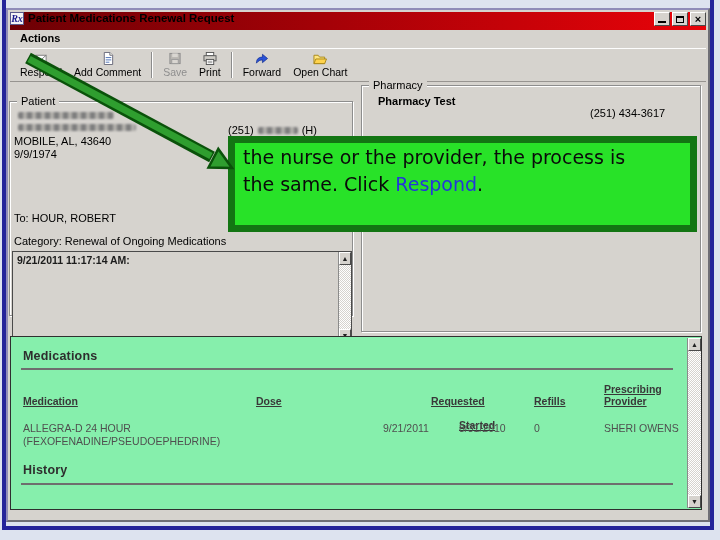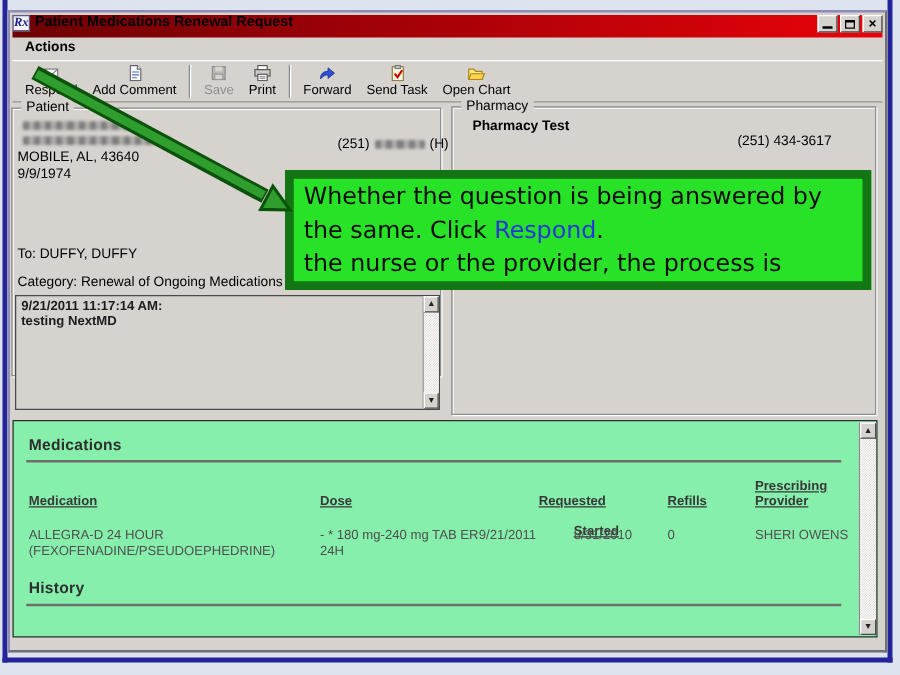--- a/index.html
+++ b/index.html
@@ -185,71 +185,61 @@
         </div>
         <div class="tsep"></div>
         <div class="tbtn">
           <svg viewBox="0 0 16 14">
               <path d="M2 12 C2 7 5 5.5 8.5 5.5 L8.5 2.5 L14 7 L8.5 11.5 L8.5 8.5 C6 8.5 4 9.5 2 12 Z" fill="#2a52d8" stroke="#1a3390" stroke-width="0.8"></path>
             </svg>
           <span>Forward</span>
         </div>
         <div class="tbtn">
           <svg viewBox="0 0 16 14">
-              <rect x="3.5" y="1.5" width="9.5" height="12" fill="#fdf6dc" stroke="#8a7b3a"></rect>
-              <rect x="6" y="0.5" width="4.5" height="2.5" fill="#cfccc6" stroke="#777"></rect>
-              <path d="M5.5 7.5 L8 10.5 L12 4.5" stroke="#c00" stroke-width="1.8" fill="none"></path>
-            </svg>
-          <span>Send Task</span>
-        </div>
-        <div class="tbtn">
-          <svg viewBox="0 0 16 14">
               <path d="M1.5 12.5 L1.5 3.5 L6 3.5 L7.5 5.5 L13 5.5 L13 12.5 Z" fill="#ffe680" stroke="#a88619"></path>
               <path d="M3.5 7.5 L15 7.5 L13 12.5 L1.5 12.5 Z" fill="#ffd34d" stroke="#a88619"></path>
             </svg>
           <span>Open Chart</span>
         </div>
       </div>
 
-      <div class="gb" style="left:1px;top:76px;width:344px;height:215px;">
+      <div class="gb" style="left:1px;top:91px;width:344px;height:215px;">
         <span class="legend">Patient</span>
         <div class="redact" style="position:absolute;left:8px;top:10px;width:96px;height:7px;"></div>
         <div class="redact" style="position:absolute;left:8px;top:22px;width:118px;height:7px;"></div>
         <div style="position:absolute;left:4px;top:33px;">MOBILE, AL, 43640</div>
         <div style="position:absolute;left:4px;top:46px;">9/9/1974</div>
-        <div style="position:absolute;left:218px;top:22px;display:flex;align-items:center;gap:4px;margin-left:42px;">
+        <div style="position:absolute;left:218px;top:22px;display:flex;align-items:center;gap:4px;">
           <span>(251)</span>
           <span class="redact" style="display:inline-block;width:40px;height:7px;"></span>
           <span>(H)</span>
         </div>
-        <div style="position:absolute;left:4px;top:110px;">To: DUFFY, DUFFY</div>
+        <div style="position:absolute;left:4px;top:110px;">To: HOUR, ROBERT</div>
         <div style="position:absolute;left:4px;top:133px;white-space:nowrap;">Category: Renewal of Ongoing Medications</div>
 
         <div class="notebox" style="left:2px;top:149px;width:340px;height:92px;">
           <div class="note-text">
             <div>9/21/2011 11:17:14 AM:</div>
-            <div>testing NextMD</div>
           </div>
           <div class="sb dither" style="width:13px;">
             <div class="sbtn up">▲</div>
             <div class="sbtn down">▼</div>
           </div>
         </div>
       </div>
 
       <div class="gb" style="left:353px;top:75px;width:340px;height:247px;">
         <span class="legend">Pharmacy</span>
         <div style="position:absolute;left:16px;top:9px;font-weight:bold;">Pharmacy Test</div>
         <div style="position:absolute;left:228px;top:21px;">(251) 434-3617</div>
       </div>
 
       <div class="callout">
-        <div>Whether the question is being answered by</div>
+        <div>the nurse or the provider, the process is</div>
         <div><span>the same.  Click </span><span class="link">Respond</span><span>.</span></div>
-        <div>the nurse or the provider, the process is</div>
       </div>
 
       <svg class="arrow-svg">
         <line x1="20" y1="48" x2="204" y2="147" stroke="#0a520a" stroke-width="12"></line>
         <line x1="21" y1="49" x2="203" y2="146" stroke="#2f9e2f" stroke-width="7"></line>
         <polygon points="224,158 200.5,157.5 210.3,138.9" fill="#2f9e2f" stroke="#0a520a" stroke-width="2.5"></polygon>
       </svg>
 
       <div class="meds-panel">
         <div class="sec-title" style="left:12px;top:12px;">Medications</div>
@@ -259,24 +249,20 @@
         <div class="th" style="left:245px;top:58px;">Dose</div>
         <div class="th" style="left:372px;top:58px;padding-left:48px;">Requested</div>
         <div class="th" style="left:448px;top:58px;margin-top:24px;">Started</div>
         <div class="th" style="left:523px;top:58px;">Refills</div>
         <div class="th" style="left:593px;top:46px;width:64px;">Prescribing Provider</div>
 
         <div class="td" style="left:12px;top:85px;">
           <div>ALLEGRA-D 24 HOUR</div>
           <div>(FEXOFENADINE/PSEUDOEPHEDRINE)</div>
         </div>
-        <div class="td" style="left:245px;top:85px;">
-          <div>- * 180 mg-240 mg TAB ER</div>
-          <div>24H</div>
-        </div>
         <div class="td" style="left:372px;top:85px;">9/21/2011</div>
         <div class="td" style="left:448px;top:85px;text-align:center;">8/31/2010</div>
         <div class="td" style="left:523px;top:85px;">0</div>
         <div class="td" style="left:593px;top:85px;">SHERI OWENS</div>
 
         <div class="sec-title" style="left:12px;top:126px;">History</div>
         <div class="rule" style="left:10px;top:146px;width:652px;"></div>
 
         <div class="meds-sb dither">
           <div class="sbtn up">▲</div>

